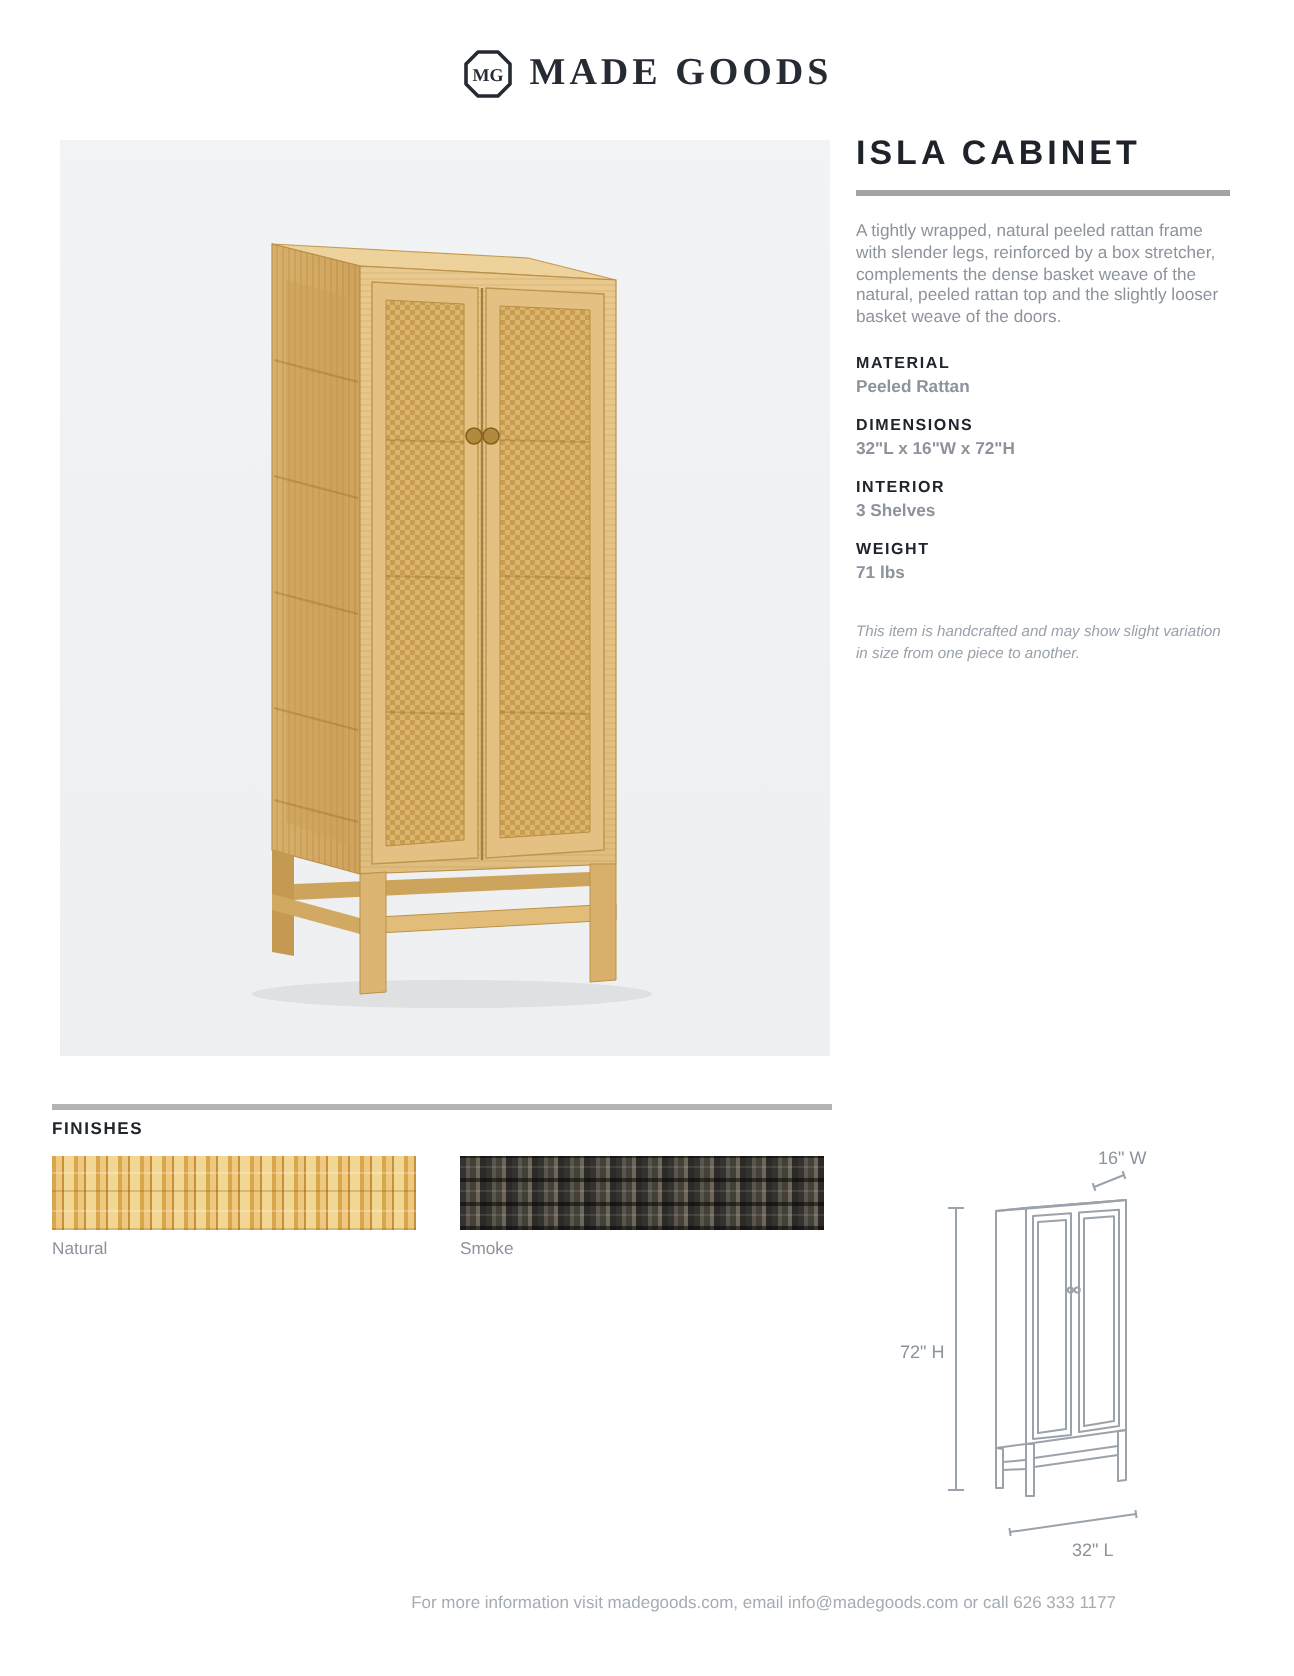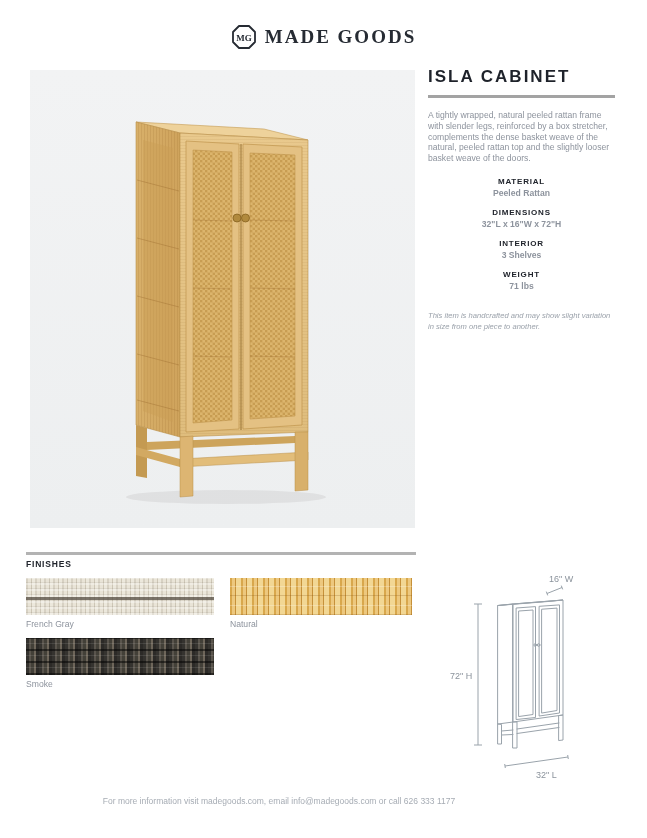--- a/index.html
+++ b/index.html
@@ -25,21 +25,21 @@
   
   .details { position: absolute; left: 428px; top: 68px; width: 187px; }
   .product-title {
     font-size: 17px; font-weight: 800; letter-spacing: 2px;
     color: #1e222a; line-height: 1; margin-bottom: 10px; white-space: nowrap;
   }
   .title-divider { height: 3px; background: #a3a3a3; margin-bottom: 12px; }
   .product-description {
     font-size: 8.6px; line-height: 10.8px; color: #8d939d; margin-bottom: 13px;
   }
-  .spec { margin-bottom: 9px; text-align: center; }
+  .spec { margin-bottom: 9px; }
   .spec-label {
     display: block; font-size: 8px; font-weight: 700; letter-spacing: .8px;
     color: #20242c; margin-bottom: 2px;
   }
   .spec-value { display: block; font-size: 8.6px; color: #8d939d; line-height: 11px; font-weight: bold; }
   .handcrafted-note {
     margin-top: 18px; width: 184px;
     font-size: 7.6px; font-style: italic; color: #9aa1aa; line-height: 11.5px;
   }
   
@@ -70,21 +70,21 @@
     background:
       repeating-linear-gradient(0deg, rgba(0,0,0,0.5) 0 2px, rgba(0,0,0,0) 2px 7px, rgba(255,255,255,0.10) 7px 8px, rgba(0,0,0,0) 8px 12px),
       repeating-linear-gradient(90deg, #35332f 0 3px, #5a554d 3px 5px, #434038 5px 8px, #6e665a 8px 10px, #2c2a27 10px 13px);
   }
   
   .drawing { position: absolute; left: 448px; top: 572px; width: 185px; height: 215px; }
   .drawing text { font-family: "Liberation Sans", sans-serif; font-size: 9px; fill: #8b939c; }
   
   .footer {
     position: absolute; left: 0; top: 796px; width: 558px;
-    text-align: center; font-size: 8.5px; color: #a6acb4;
+    text-align: right; font-size: 8.5px; color: #a6acb4;
   }
 </style>
 </head>
 <body>
 
 <div class="header">
   <span style="display:flex;align-items:center;gap:8px;">
     <svg width="26" height="26" viewBox="0 0 26 26">
       <polygon points="8,2 18,2 24,8 24,18 18,24 8,24 2,18 2,8" fill="none" stroke="#262b33" stroke-width="1.8" stroke-linejoin="round"></polygon>
       <text x="13" y="16.5" text-anchor="middle" font-family="Liberation Serif, serif" font-size="9" font-weight="700" fill="#262b33">MG</text>
@@ -193,24 +193,20 @@
   </div>
 
   <p class="handcrafted-note">This item is handcrafted and may show slight variation in size from one piece to another.</p>
 </div>
 
 <div class="finishes">
   <div class="finishes-divider"></div>
   <div class="finishes-heading">FINISHES</div>
   <div class="swatch-grid">
     <div>
-      <div class="swatch swatch-french-gray"></div>
-      <div class="finish-label">French Gray</div>
-    </div>
-    <div>
       <div class="swatch swatch-natural" style="width:182px"></div>
       <div class="finish-label">Natural</div>
     </div>
     <div>
       <div class="swatch swatch-smoke"></div>
       <div class="finish-label">Smoke</div>
     </div>
   </div>
 </div>
 

